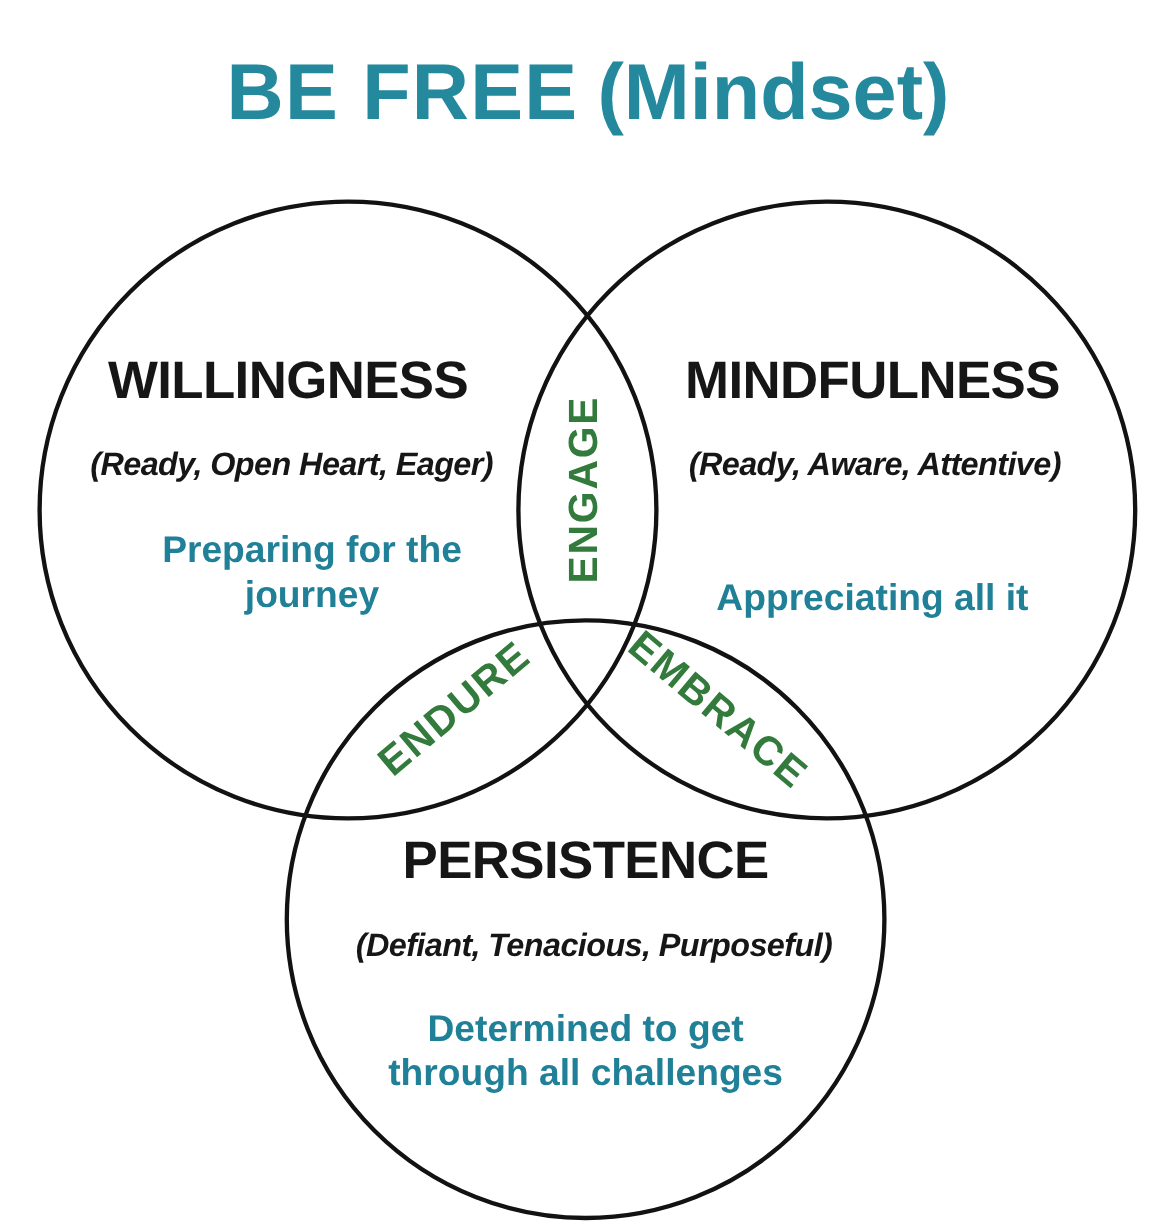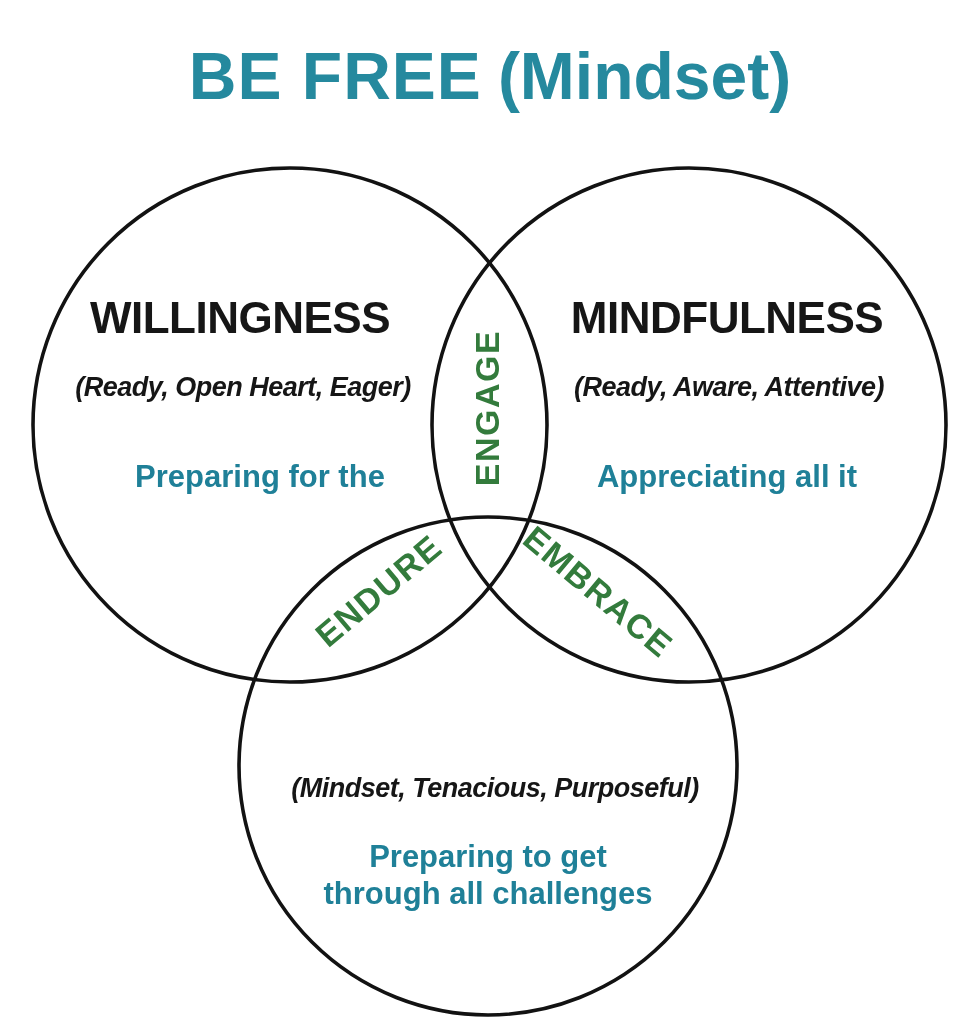--- a/index.html
+++ b/index.html
@@ -55,21 +55,21 @@
   .rot-neg90{transform:translate(-50%,-50%) rotate(-90deg);}
   .rot-neg40{transform:translate(-50%,-50%) rotate(-40deg);}
   .rot-pos40{transform:translate(-50%,-50%) rotate(40deg);}
 
   
   .w-name{left:240px;top:318px;}
   .w-traits{left:243px;top:387px;}
   .w-desc{left:260px;top:477px;}
   .m-name{left:727px;top:318px;}
   .m-traits{left:729px;top:387px;}
-  .m-desc{left:727px;top:477px;}
+  .m-desc{left:727px;top:499px;}
   .p-name{left:488px;top:718px;}
   .p-traits{left:495px;top:788px;}
   .p-desc{left:488px;top:876px;}
   .ov-engage{left:487px;top:408px;}
   .ov-endure{left:379px;top:591px;}
   .ov-embrace{left:598px;top:592px;}
 </style>
 </head>
 <body>
 
@@ -83,31 +83,33 @@
 
   <div class="title">
     <span class="main">BE FREE</span>
     <span class="suffix">(Mindset)</span>
   </div>
 
   <div class="label circle-name w-name">WILLINGNESS</div>
   <div class="label circle-traits w-traits">(Ready, Open Heart, Eager)</div>
   <div class="label circle-desc w-desc">
     <div>Preparing for the</div>
+    <div>journey</div>
   </div>
 
   <div class="label circle-name m-name">MINDFULNESS</div>
   <div class="label circle-traits m-traits">(Ready, Aware, Attentive)</div>
   <div class="label circle-desc m-desc">
     <div>Appreciating all it</div>
   </div>
 
-  <div class="label circle-traits p-traits">(Mindset, Tenacious, Purposeful)</div>
+  <div class="label circle-name p-name">PERSISTENCE</div>
+  <div class="label circle-traits p-traits">(Defiant, Tenacious, Purposeful)</div>
   <div class="label circle-desc p-desc">
-    <div>Preparing to get</div>
+    <div>Determined to get</div>
     <div>through all challenges</div>
   </div>
 
   <div class="label overlap ov-engage rot-neg90">ENGAGE</div>
   <div class="label overlap ov-endure rot-neg40">ENDURE</div>
   <div class="label overlap ov-embrace rot-pos40">EMBRACE</div>
 
 </div>
 
 </body></html>

